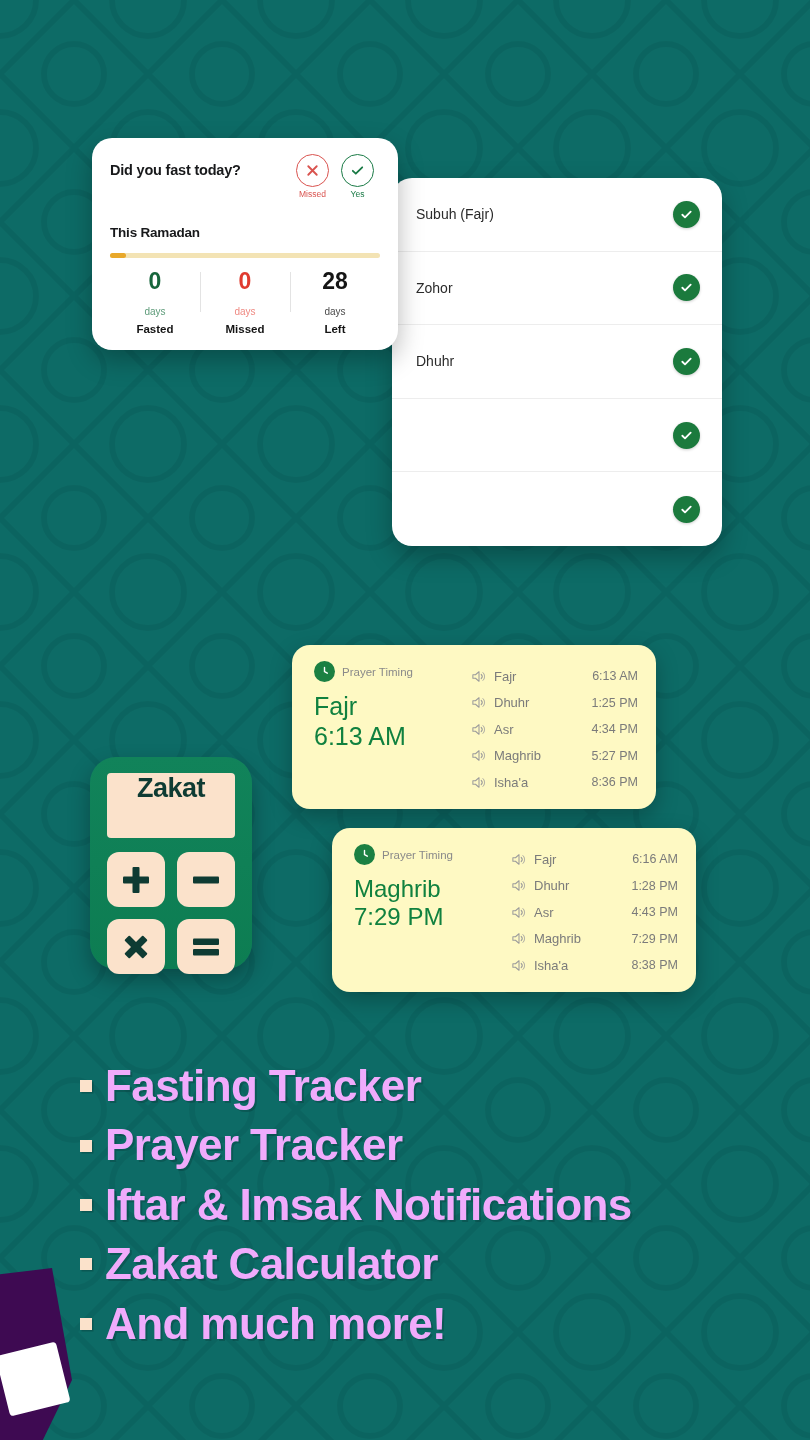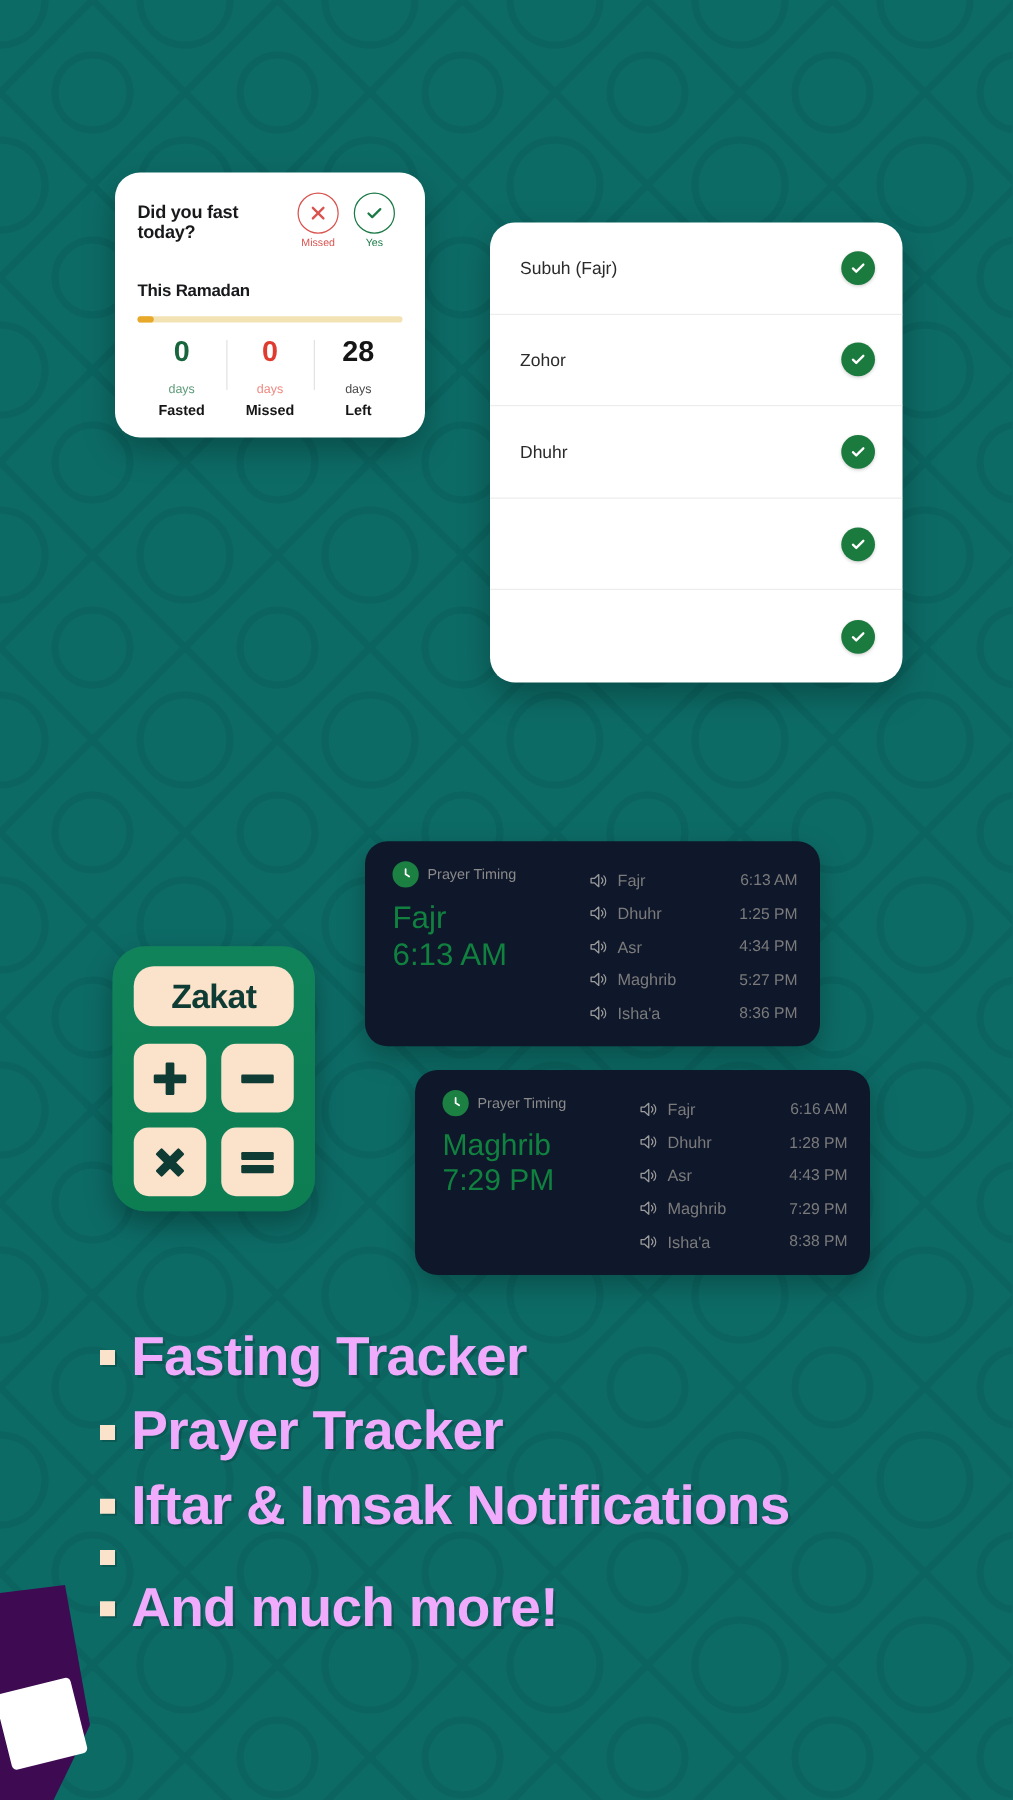--- a/index.html
+++ b/index.html
@@ -29,21 +29,21 @@
   .card {
     position: absolute;
     background: #ffffff;
     border-radius: 22px;
     box-shadow: 0 10px 26px rgba(0,0,0,0.28);
   }
 
   
   #fasting-card {
     left: 92px; top: 138px;
-    width: 248px; height: 212px;
+    width: 306px; height: 212px;
     border-radius: 20px;
     z-index: 4;
     padding: 16px 18px 10px 18px;
     overflow: hidden;
   }
   #fasting-card .q-row {
     display: flex; align-items: flex-start;
     justify-content: space-between;
   }
   #fasting-q {
@@ -140,26 +140,25 @@
   .ft-time { font-size: 19px; font-weight: bold; color: #7d6410; }
   #view-more-row {
     display: flex; align-items: center; gap: 14px;
     margin-top: 36px;
   }
   #view-more-label { font-size: 17px; color: #1a1a1a; }
 
   
   .pt-widget {
     position: absolute;
-    background: #0f172a;
+    background: #fef9c3;
     border-radius: 18px;
     box-shadow: 0 8px 22px rgba(0,0,0,0.26);
     display: flex;
     padding: 16px 18px 16px 22px;
-    margin-top: 28px;
   }
   #pt-widget-fajr { left: 292px; top: 645px; width: 364px; height: 164px; z-index: 6; }
   #pt-widget-maghrib { left: 332px; top: 828px; width: 364px; height: 164px; z-index: 6; }
 
   .pt-left { width: 150px; flex: none; }
   .pt-head { display: flex; align-items: center; gap: 7px; }
   .pt-clock {
     width: 21px; height: 21px; border-radius: 50%;
     background: #1b8042; flex: none;
     display: flex; align-items: center; justify-content: center;
@@ -186,23 +185,23 @@
     position: absolute;
     left: 90px; top: 757px;
     width: 162px; height: 212px;
     background: linear-gradient(180deg, #11835a 0%, #0d7d52 100%);
     border-radius: 26px;
     z-index: 5;
     box-shadow: 0 10px 22px rgba(0,0,0,0.3);
     padding: 16px 17px;
   }
   #zakat-display {
-    height: 48px; border-radius: 16px;
+    height: 65px; border-radius: 4px;
     background: #fbe2cb;
-    display: flex; align-items: center; justify-content: center;
+    display: flex; justify-content: center;
   }
   #zakat-display-text {
     font-size: 27px; font-weight: bold; color: #0e3b33;
     letter-spacing: -0.5px;
   }
   #zakat-keys {
     margin-top: 14px;
     display: grid; grid-template-columns: 1fr 1fr;
     gap: 12px;
   }
@@ -568,18 +567,19 @@
   <div class="feature-item">
     <span class="feature-bullet"></span>
     <span class="feature-text">Prayer Tracker</span>
   </div>
   <div class="feature-item">
     <span class="feature-bullet"></span>
     <span class="feature-text">Iftar &amp; Imsak Notifications</span>
   </div>
   <div class="feature-item">
     <span class="feature-bullet"></span>
+    <span class="feature-text">Zakat Calculator</span>
   </div>
   <div class="feature-item">
     <span class="feature-bullet"></span>
     <span class="feature-text">And much more!</span>
   </div>
 </div>
 
 </body></html>

